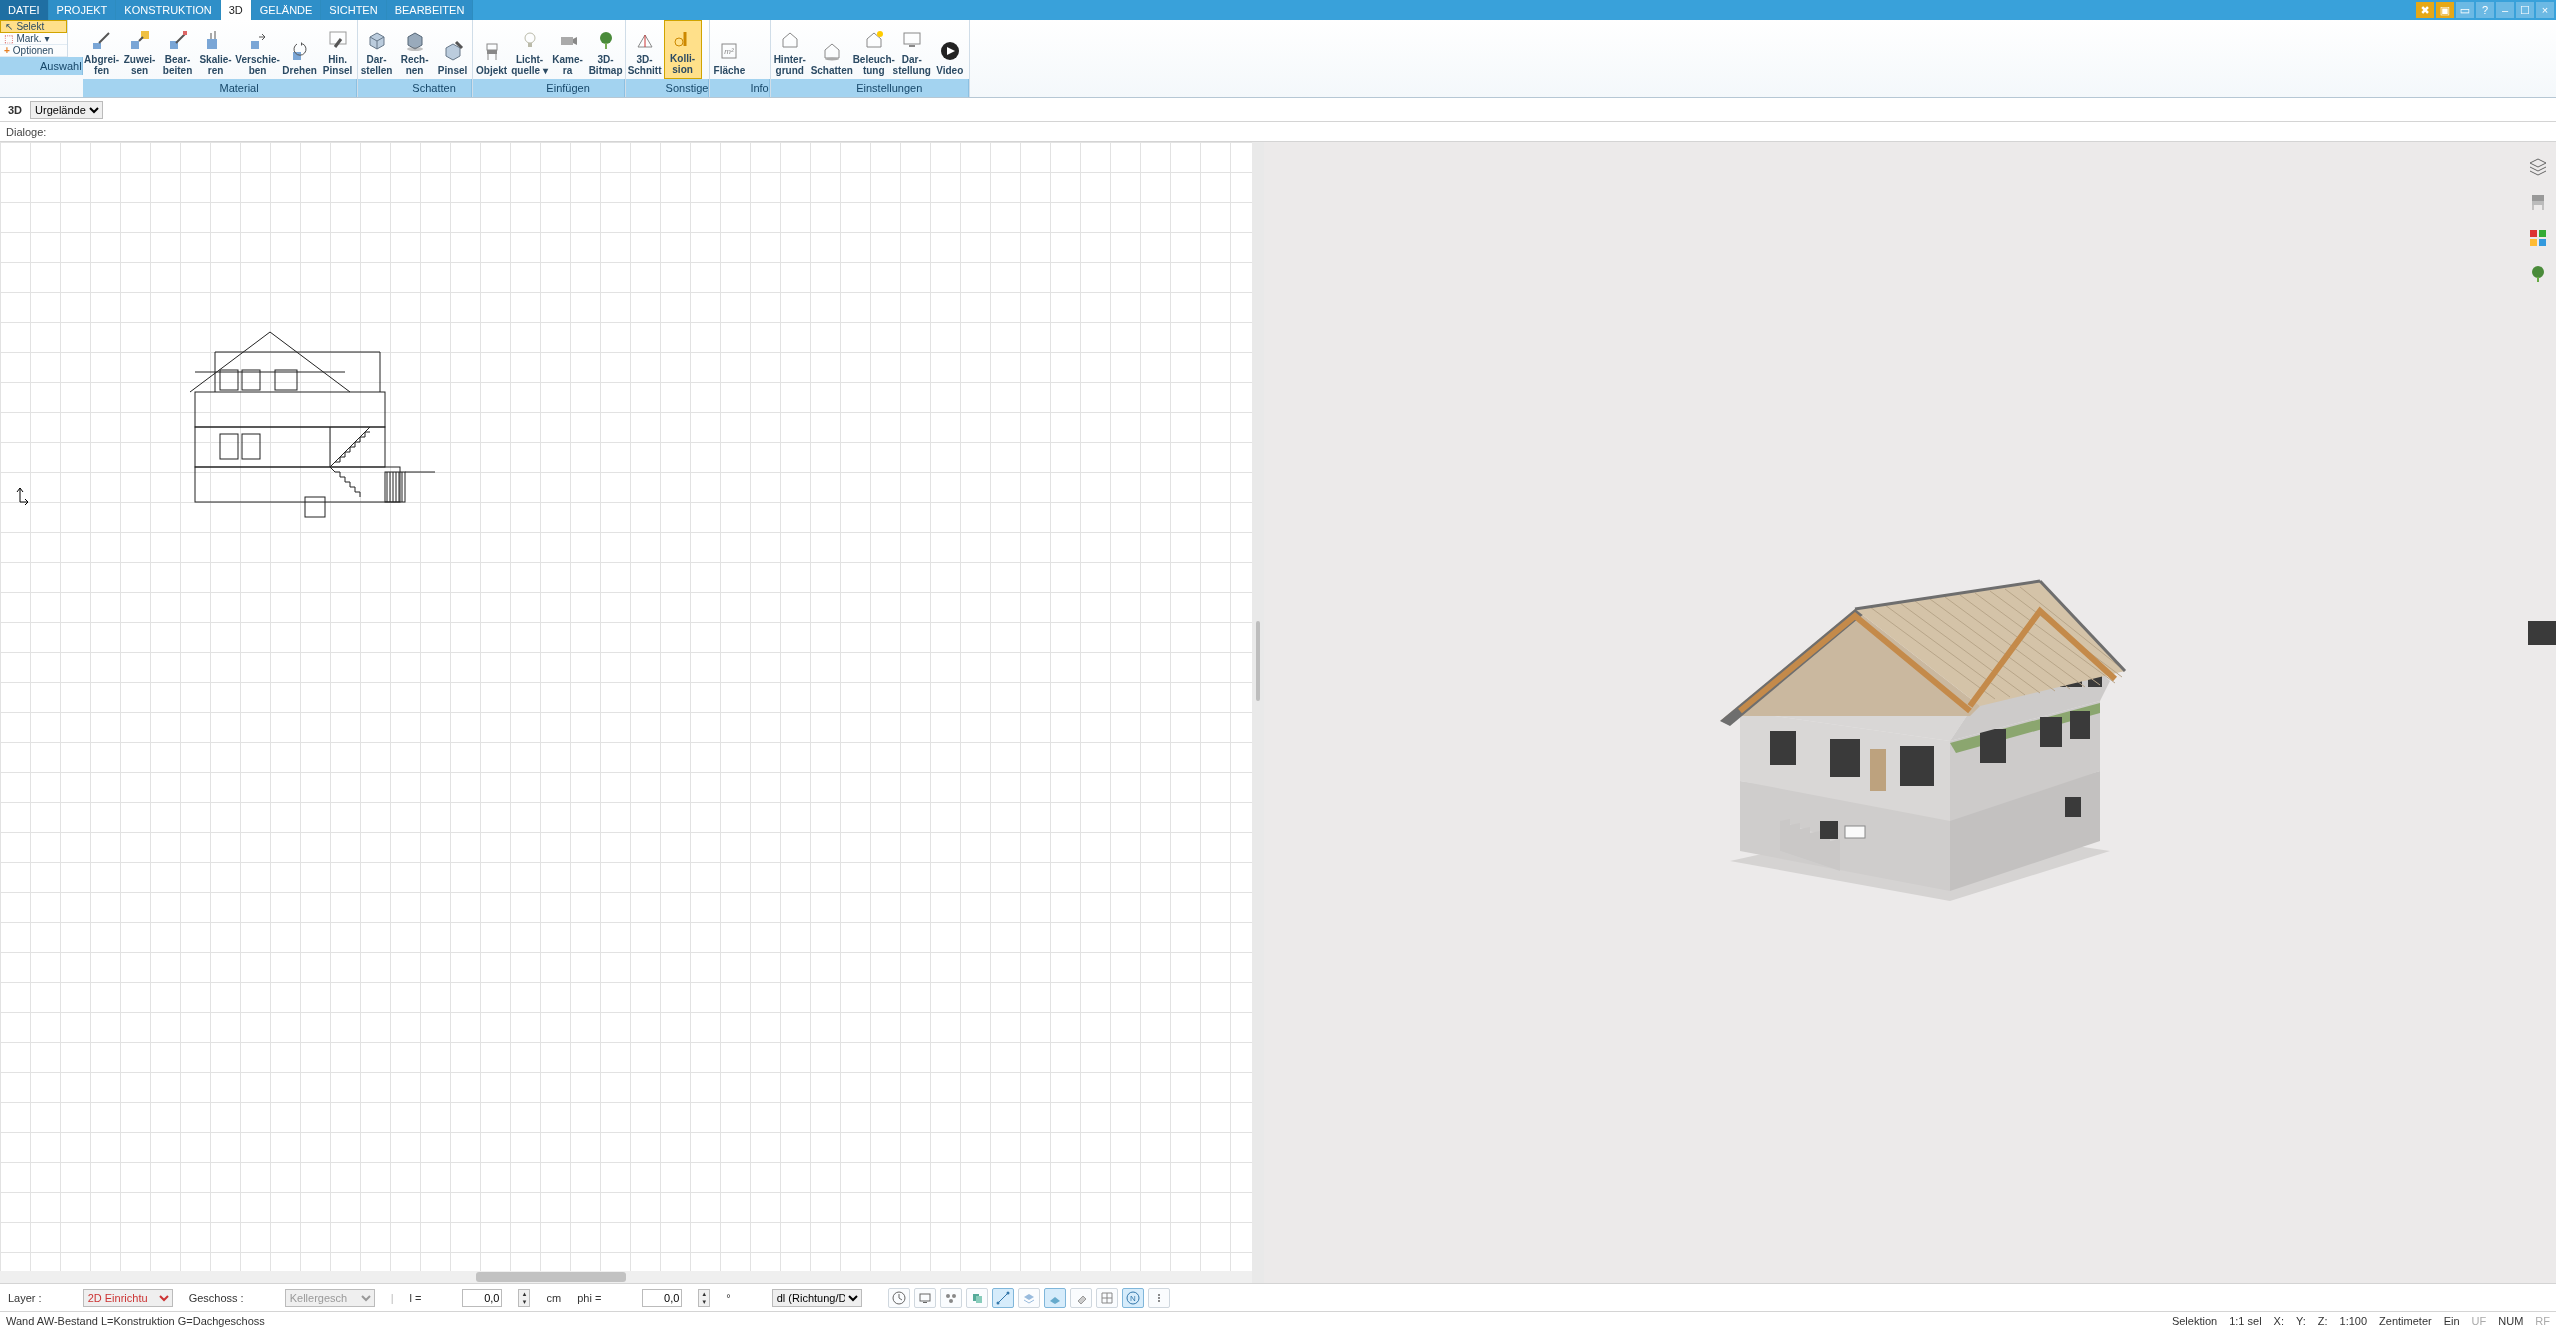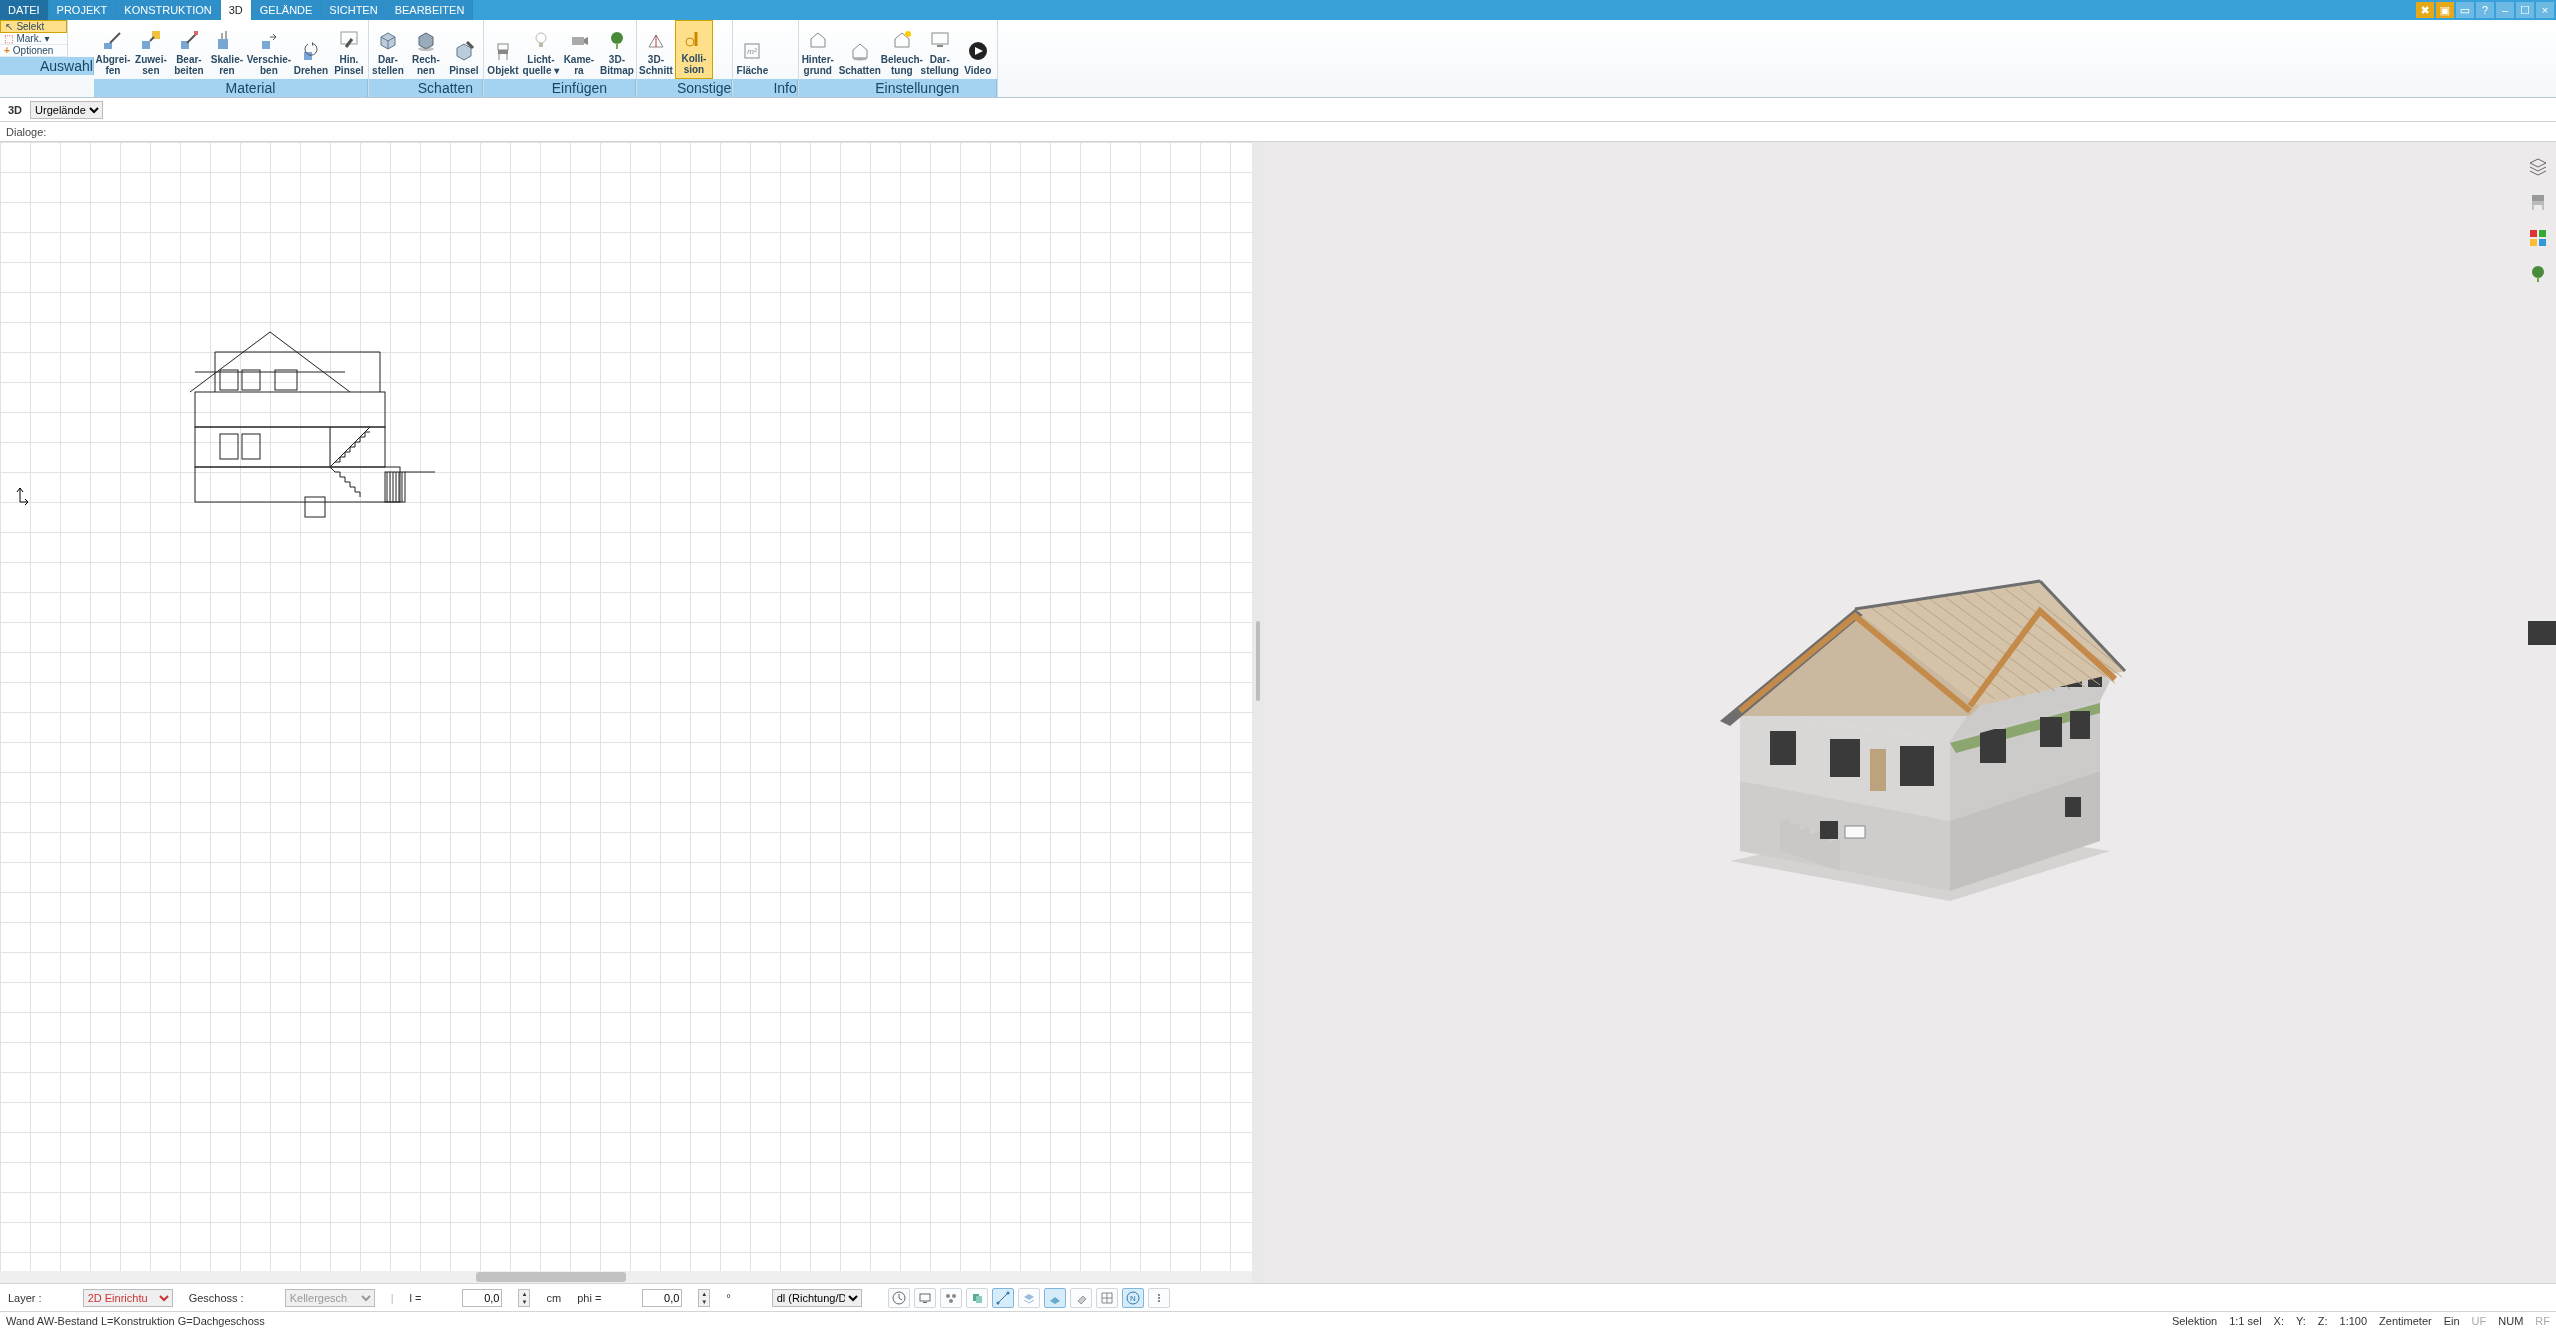--- a/index.html
+++ b/index.html
@@ -13,21 +13,21 @@
 .menubar .tab.accent { background: #2f8fc8; }
 .menubar .spacer { flex: 1; }
 .menubar .winbtns { display: flex; gap: 2px; padding-right: 2px; align-items: center; }
 .menubar .wbtn { width: 18px; height: 16px; background: #6cb9e4; display: flex; align-items: center; justify-content: center; color: #fff; font-size: 11px; }
 
 
 .ribbon { height: 78px; display: flex; background: linear-gradient(#fff,#f4f8fb); border-bottom: 1px solid #b6c7d4; font-size: 10px; color: #2b4a63; }
 .auswahl-col { width: 68px; display: flex; flex-direction: column; border-right: 1px solid #d0dde8; }
 .auswahl-col .row { flex: 1; display: flex; align-items: center; padding: 0 4px; gap: 3px; border-bottom: 1px solid #e1ebf3; }
 .auswahl-col .row.sel { background: #ffe08a; border: 1px solid #d0a400; }
-.groupfooter { height: 18px; background: #a3d3f0; display: flex; align-items: center; justify-content: center; font-size: 14px; color: #164769; border-right: 1px solid #8bc0e2; padding-left: 40px; }
+.groupfooter { height: 18px; background: #a3d3f0; display: flex; align-items: center; justify-content: center; font-size: 11px; color: #164769; border-right: 1px solid #8bc0e2; padding-left: 40px; }
 
 .ribgrp { display: flex; flex-direction: column; border-right: 1px solid #d0dde8; }
 .ribgrp .btnrow { flex: 1; display: flex; }
 .ribbtn { width: 38px; display: flex; flex-direction: column; align-items: center; justify-content: flex-end; padding: 2px 0 3px; gap: 2px; text-align: center; line-height: 1.05; cursor: pointer; }
 .ribbtn.wide { width: 46px; }
 .ribbtn.active { background: #ffe08a; border: 1px solid #d0a400; }
 .ribbtn .ico { width: 24px; height: 24px; display: flex; justify-content: center; font-style: italic; }
 .ribbtn .lbl { font-size: 10px; white-space: pre; font-weight: bold; }
 
 

